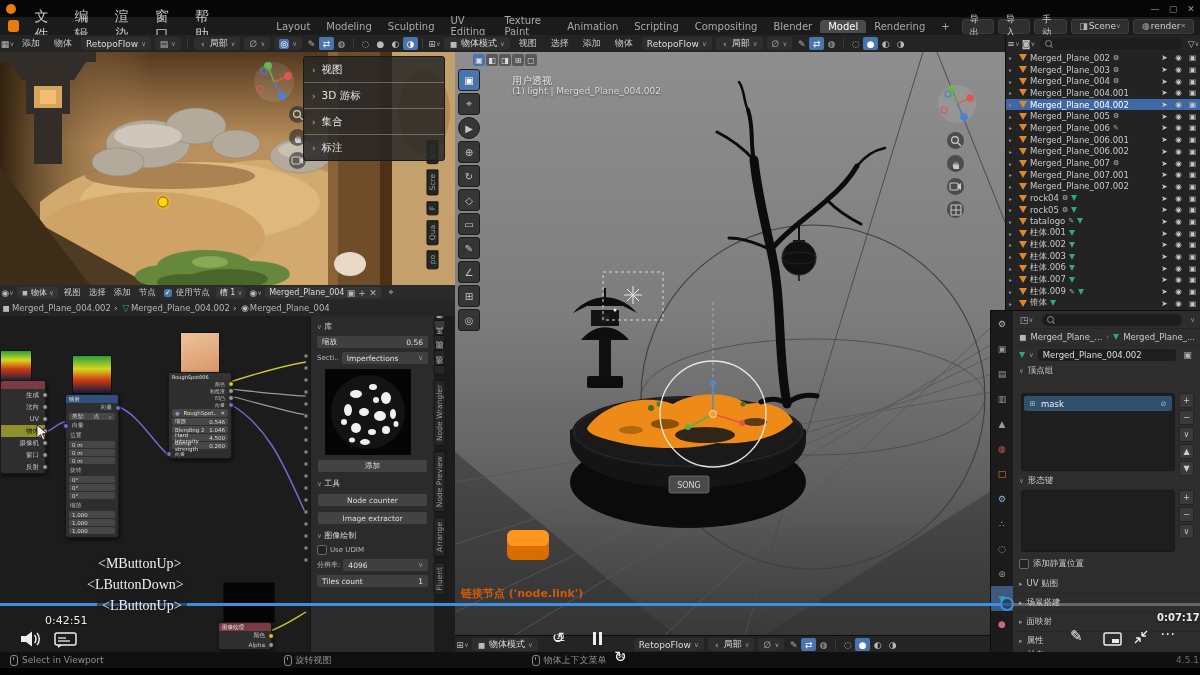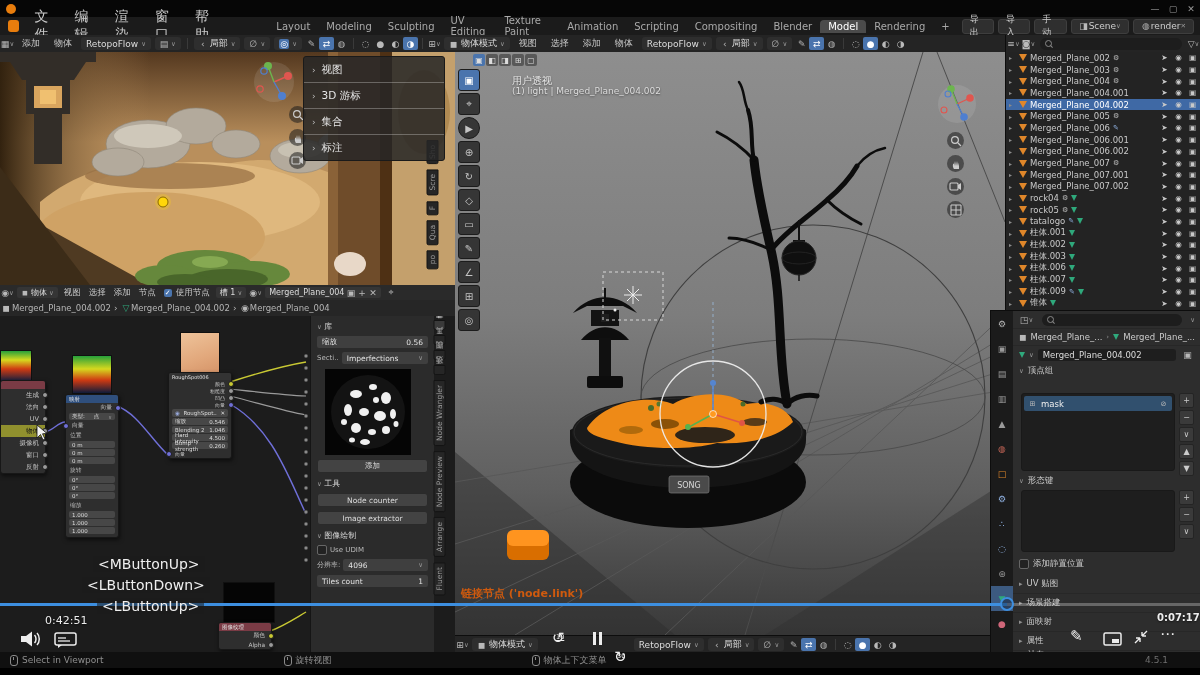--- a/index.html
+++ b/index.html
@@ -89,21 +89,21 @@
   .pcontent{position:absolute;left:22px;top:0;width:188px;height:342px;font-size:8.5px;color:#ccc;}
   .prow{display:flex;align-items:center;gap:4px;padding:0 6px;height:16px;border-bottom:1px solid #272727;}
   .pbox{background:#1e1e1e;border:1px solid #191919;border-radius:3px;position:absolute;}
   .pbtncol span{display:block;width:13px;height:13px;background:#3a3a3a;border:1px solid #242424;border-radius:2px;color:#ccc;font-size:8px;text-align:center;line-height:13px;margin-bottom:2px;}
   .pfield{background:#1e1e1e;border-radius:3px;height:12px;flex:1;display:flex;align-items:center;padding:0 5px;color:#ddd;font-size:8.5px;}
   .arr{color:#8f8f8f;font-size:7px;}
   
   .status{left:0;top:652px;width:1200px;height:16px;background:#101010;color:#8f8f8f;font-size:9px;}
   .mouseico{width:6px;height:9px;border:1px solid #8a8a8a;border-radius:3px;display:inline-block;position:relative;margin-right:4px;}
   .mouseico::after{content:"";position:absolute;left:2px;top:1px;width:1px;height:3px;background:#8a8a8a;}
-  .keybox{position:absolute;background:rgba(28,28,28,.55);color:#efefef;font-size:14px;padding:0 5px;z-index:60;}
+  .keybox{position:absolute;background:rgba(28,28,28,.55);color:#efefef;font-size:14px;padding:0 5px;z-index:60;font-family:Liberation Serif, serif;}
   .progress-b{position:absolute;left:0;top:603px;height:3px;background:#3d8fe0;width:1007px;z-index:60;}
   .progress-r{position:absolute;left:1007px;top:603px;height:3px;width:193px;background:rgba(255,255,255,.28);z-index:60;}
   .playhead{position:absolute;left:1000px;top:597px;width:10px;height:10px;border:2.5px solid #3d8fe0;border-radius:50%;background:rgba(10,25,45,.4);z-index:61;}
   .vtime{position:absolute;color:#ededed;font-size:11px;z-index:60;text-shadow:0 1px 2px rgba(0,0,0,.6);}
   .vctl{position:absolute;z-index:60;color:#ededed;}
   .pausebars span{display:inline-block;width:3px;height:13px;background:#ededed;margin:0 1.5px;}
   .annot{position:absolute;left:461px;top:586px;color:#cf5a0e;font-size:11px;font-weight:bold;z-index:40;}
   .skew{position:relative;}
 </style>
 </head>
@@ -1257,21 +1257,21 @@
     </span>
   <span class="fx" style="margin-left:180px;">
       <span class="mouseico"></span>
       <span>旋转视图</span>
     </span>
   <span class="fx" style="margin-left:200px;">
       <span class="mouseico"></span>
       <span>物体上下文菜单</span>
     </span>
   <span style="flex:1"></span>
-  <span style="margin-right:32px;color:#6f6f6f;">4.5.1</span>
+  <span style="margin-right:1px;color:#6f6f6f;">4.5.1</span>
 </div>
 <div class="a" style="left:0;top:668px;width:1200px;height:7px;background:#000;"></div>
 
 <div class="progress-b"></div>
 <div class="progress-r"></div>
 <div class="playhead"></div>
 
 <div class="keybox" style="left:93px;top:556px;">&lt;MButtonUp&gt;</div>
 <div class="keybox" style="left:82px;top:577px;">&lt;LButtonDown&gt;</div>
 <div class="keybox" style="left:97px;top:598px;">&lt;LButtonUp&gt;</div>

